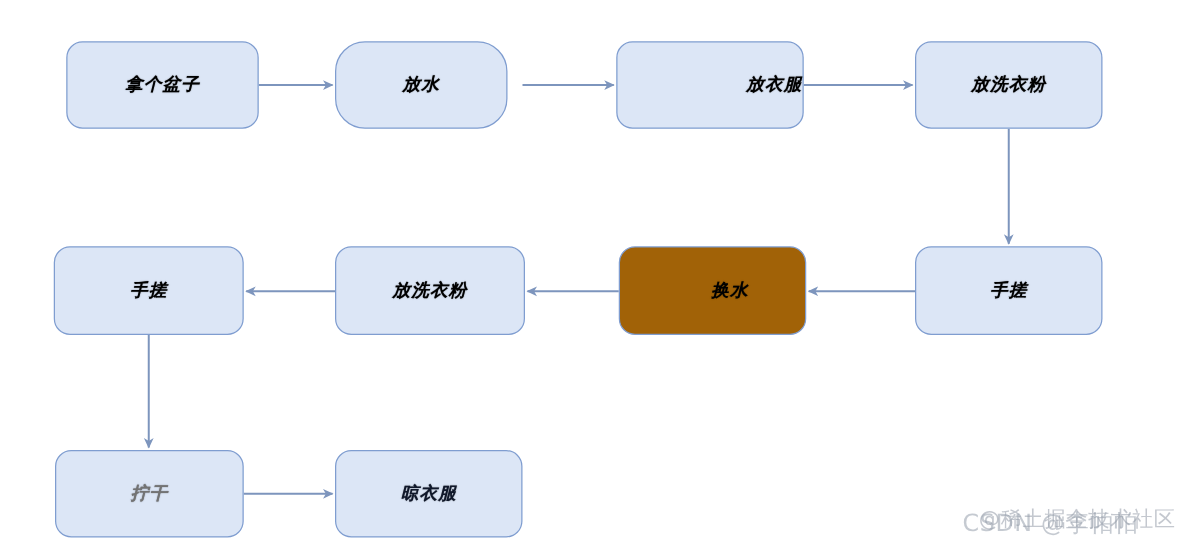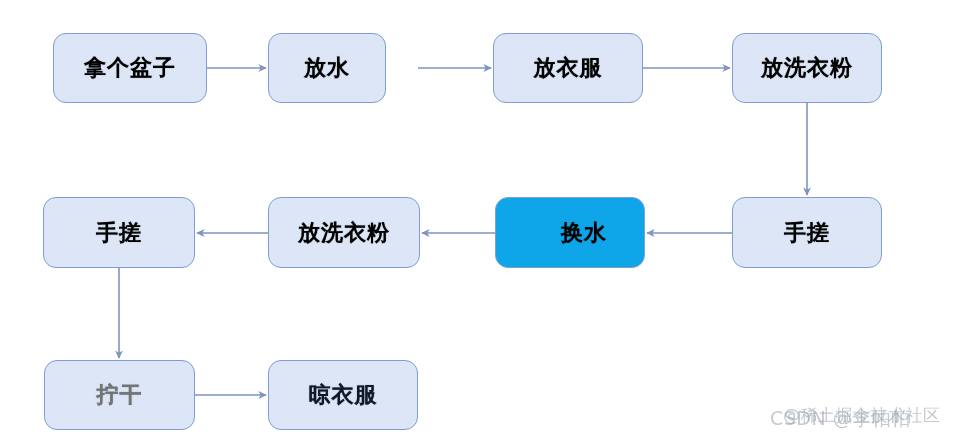--- a/index.html
+++ b/index.html
@@ -28,25 +28,26 @@
   .node {
     position: absolute;
     box-sizing: border-box;
     background: #dce6f6;
     border: 1.3px solid #7f9dd0;
     border-radius: 13px;
     display: flex;
     align-items: center;
     justify-content: center;
     color: #000000;
-    font-size: 22px;
+    font-size: 14px;
     font-weight: bold;
     letter-spacing: 1px;
     font-family: "DejaVu Sans", "Liberation Sans", sans-serif;
     text-shadow: 0 0 1px rgba(0,0,0,0.55);
+    font-style: italic;
   }
   .node-label {
     display: block;
     line-height: 1;
     white-space: nowrap;
   }
   .watermark {
     position: absolute;
     white-space: nowrap;
     font-family: "DejaVu Sans", "Liberation Sans", sans-serif;
@@ -88,33 +89,33 @@
       <line x1="495" y1="233" x2="422" y2="233"></line>
       <line x1="268" y1="233" x2="197" y2="233"></line>
       <line x1="119" y1="268" x2="119" y2="358"></line>
       <line x1="195" y1="395" x2="266" y2="395"></line>
     </g>
   </svg>
 
   <div class="node" style="left: 53px; top: 33px; width: 154px; height: 70px; background: rgb(220, 230, 246); border-color: rgb(127, 157, 208); color: rgb(0, 0, 0);">
     <span class="node-label">拿个盆子</span>
   </div>
-  <div class="node" style="left: 268px; top: 33px; width: 118px; height: 70px; background: rgb(220, 230, 246); border-color: rgb(127, 157, 208); color: rgb(0, 0, 0);">
+  <div class="node" style="left: 268px; top: 33px; width: 138px; height: 70px; background: rgb(220, 230, 246); border-color: rgb(127, 157, 208); color: rgb(0, 0, 0); border-radius: 24px;">
     <span class="node-label">放水</span>
   </div>
-  <div class="node" style="left: 493px; top: 33px; width: 150px; height: 70px; background: rgb(220, 230, 246); border-color: rgb(127, 157, 208); color: rgb(0, 0, 0);">
+  <div class="node" style="left: 493px; top: 33px; width: 150px; height: 70px; background: rgb(220, 230, 246); border-color: rgb(127, 157, 208); color: rgb(0, 0, 0); justify-content: flex-end;">
     <span class="node-label">放衣服</span>
   </div>
   <div class="node" style="left: 732px; top: 33px; width: 150px; height: 70px; background: rgb(220, 230, 246); border-color: rgb(127, 157, 208); color: rgb(0, 0, 0);">
     <span class="node-label">放洗衣粉</span>
   </div>
   <div class="node" style="left: 732px; top: 197px; width: 150px; height: 71px; background: rgb(220, 230, 246); border-color: rgb(127, 157, 208); color: rgb(0, 0, 0);">
     <span class="node-label">手搓</span>
   </div>
-  <div class="node" style="left: 495px; top: 197px; width: 150px; height: 71px; background: #0ea5e9; border-color: rgb(127, 157, 208); color: rgb(0, 0, 0); padding-left: 28px;">
+  <div class="node" style="left: 495px; top: 197px; width: 150px; height: 71px; background: #a16207; border-color: rgb(127, 157, 208); color: rgb(0, 0, 0); padding-left: 28px;">
     <span class="node-label">换水</span>
   </div>
   <div class="node" style="left: 268px; top: 197px; width: 152px; height: 71px; background: rgb(220, 230, 246); border-color: rgb(127, 157, 208); color: rgb(0, 0, 0);">
     <span class="node-label">放洗衣粉</span>
   </div>
   <div class="node" style="left: 43px; top: 197px; width: 152px; height: 71px; background: rgb(220, 230, 246); border-color: rgb(127, 157, 208); color: rgb(0, 0, 0);">
     <span class="node-label">手搓</span>
   </div>
   <div class="node" style="left: 44px; top: 360px; width: 151px; height: 70px; background: rgb(220, 230, 246); border-color: rgb(127, 157, 208); color: #737373;">
     <span class="node-label">拧干</span>

